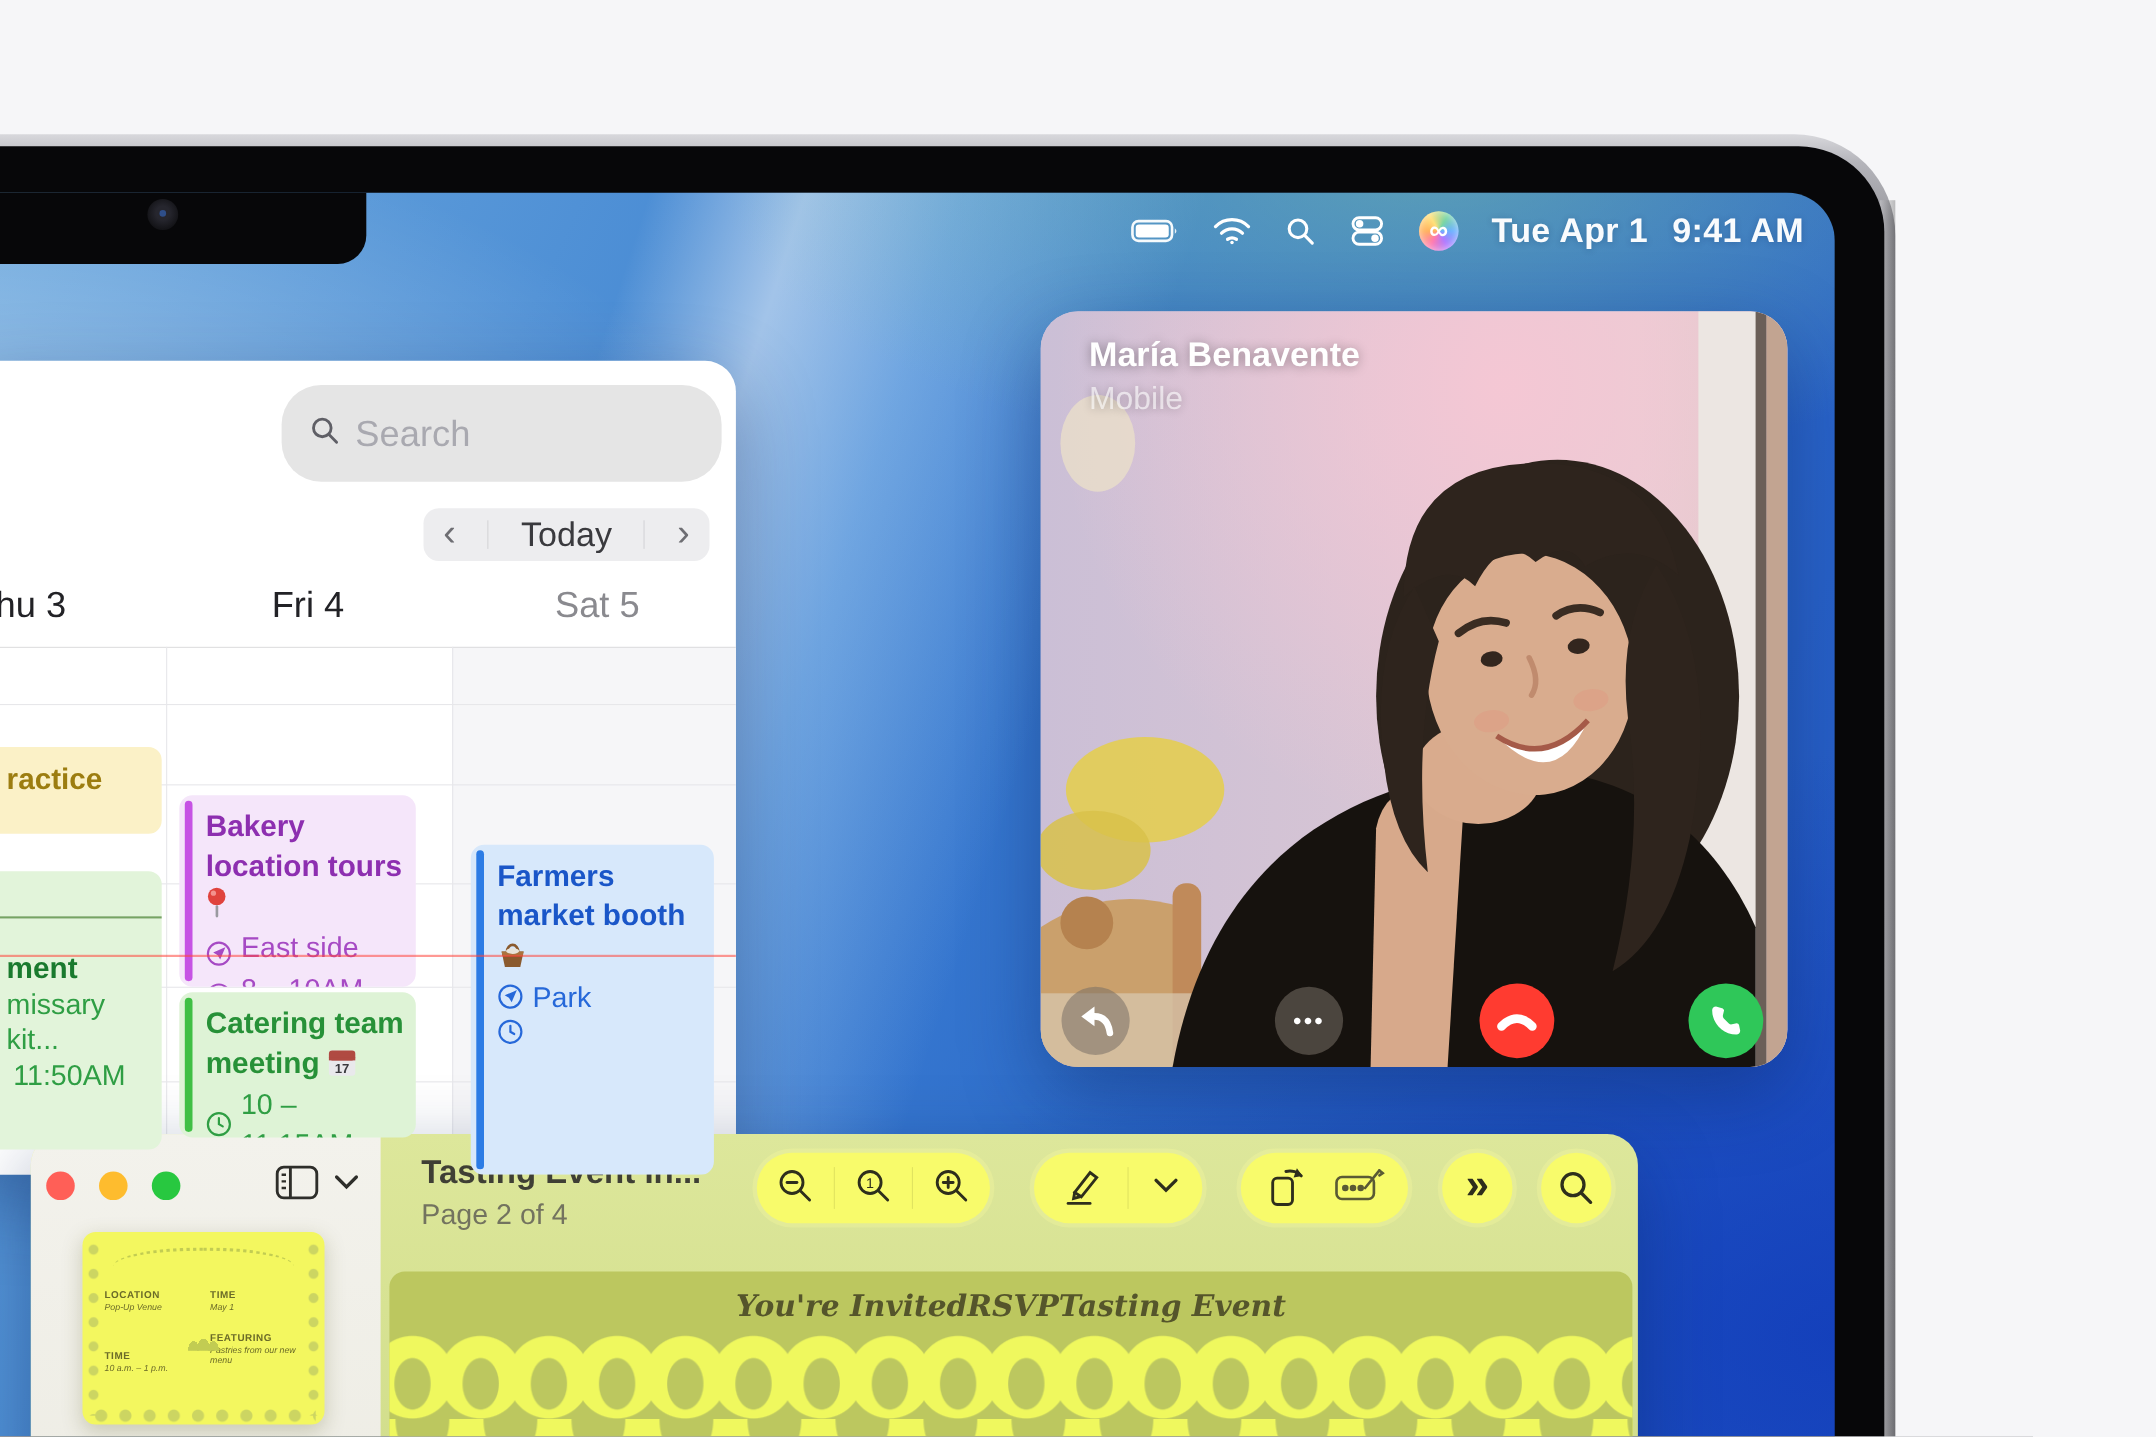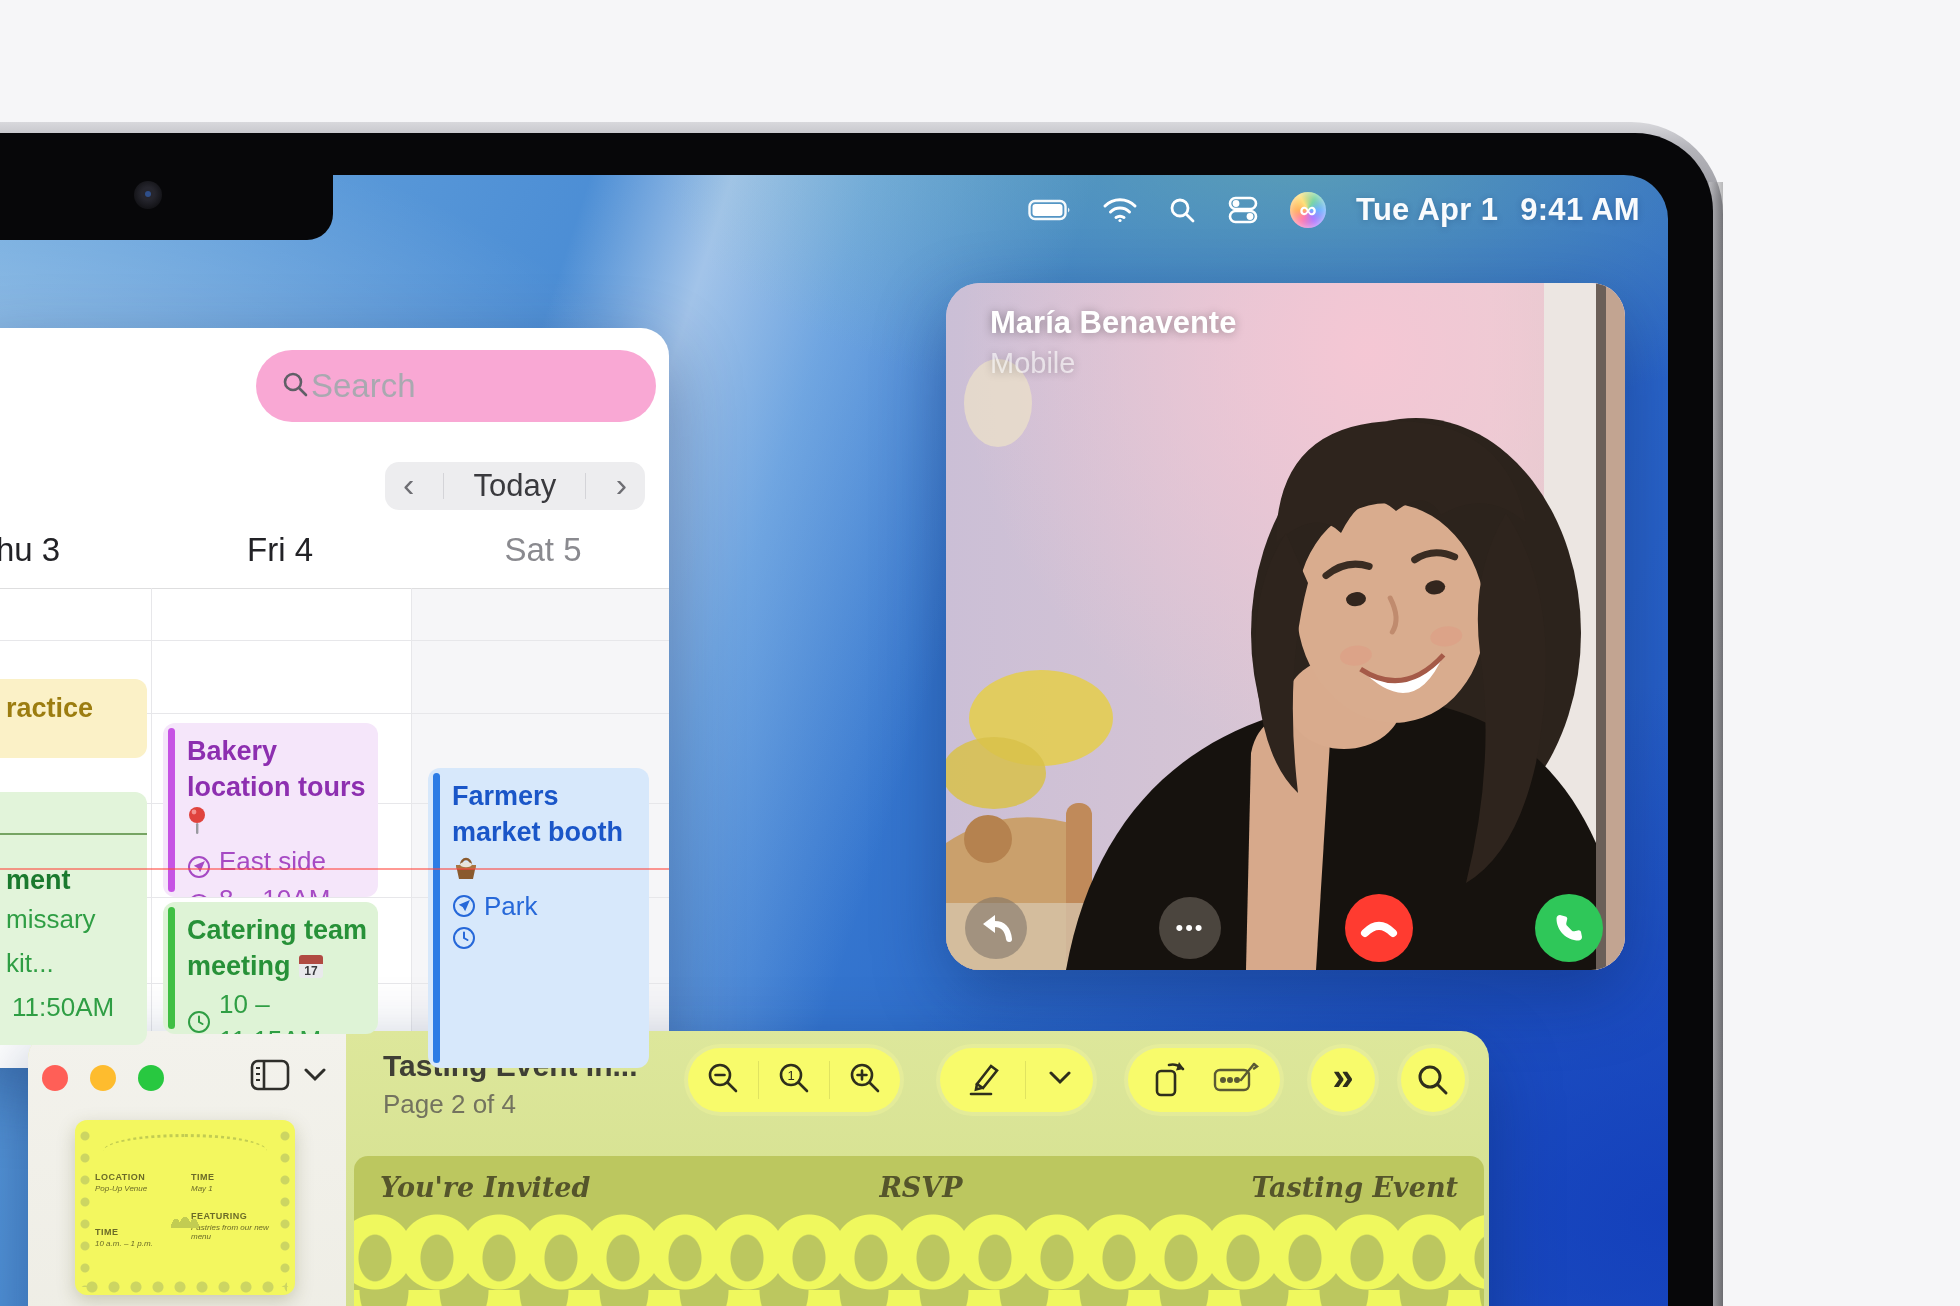--- a/index.html
+++ b/index.html
@@ -41,22 +41,22 @@
        background:conic-gradient(from 210deg,#ff7ab0,#ffb25e,#ffe07a,#79d6a5,#6cb1ff,#b07aff,#ff7ab0);
        display:flex;align-items:center;justify-content:center;
        color:#fff;font-size:24px;font-weight:700;box-shadow:inset 0 0 8px rgba(255,255,255,.6);}
 
   
   .win{position:absolute;box-shadow:0 24px 70px rgba(10,35,90,.38);}
 
   
   .cal{left:-40px;top:153px;width:709px;height:740px;background:#fff;border-radius:28px;
        overflow:hidden;}
-  .search-pill{position:absolute;left:296px;top:22px;width:400px;height:72px;border-radius:36px;
-       background:#f9a8d4;display:flex;align-items:center;padding:0 26px;}
+  .search-pill{position:absolute;left:296px;top:22px;width:400px;height:88px;border-radius:36px;
+       background:#e5e5e5;display:flex;align-items:center;padding:0 26px;gap:12px;}
   .search-pill input{border:none;outline:none;background:transparent;font-size:33px;
        color:#3c3c40;width:100%;font-family:inherit;}
   .search-pill input::placeholder{color:#a9a9b0;}
   .today-ctl{position:absolute;left:425px;top:134px;width:260px;height:48px;border-radius:14px;
        background:#ededef;display:flex;align-items:center;justify-content:space-between;
        padding:0 18px;font-size:31px;color:#3a3a3e;}
   .today-ctl .chev{color:#6e6e73;font-size:34px;line-height:1;transform:translateY(-2px);}
   .today-ctl .sep{width:1px;height:26px;background:#d4d4d8;}
   .day-row{position:absolute;top:203px;left:0;width:100%;height:44px;font-size:33px;
        color:#222226;}
@@ -83,21 +83,21 @@
   .ev-blue .t{color:#1a56c8;}      .ev-blue .row{color:#2668d9;}
 
   .ev-left{position:absolute;left:40px;width:147px;z-index:3;}
   .blk-yellow{top:351px;height:79px;background:#fbf1c7;border-radius:0 12px 12px 0;
        color:#9c7d10;font-weight:700;font-size:27px;padding:14px 6px 0 6px;}
   .blk-green1{top:464px;height:41px;background:#e2f4da;border-radius:0 12px 0 0;}
   .blk-gdiv{top:505px;height:2px;background:#76a463;width:147px;left:40px;position:absolute;z-index:4;}
   .blk-green2{top:507px;height:210px;background:#e2f4da;border-radius:0 0 12px 0;
        font-size:26px;color:#2f9e44;padding:28px 4px 0 6px;}
   .blk-green2 .gt{font-weight:700;font-size:27px;color:#1a7a2e;line-height:34px;}
-  .blk-green2 .gl{line-height:44px;}
+  .blk-green2 .gl{line-height:32px;}
 
   
   .ft{left:946px;top:108px;width:679px;height:687px;border-radius:34px;overflow:hidden;
       background:#cfc0d8;}
   .ft svg.photo{position:absolute;inset:0;}
   .ft-name{position:absolute;left:44px;top:22px;color:#fff;font-size:31px;font-weight:700;
       text-shadow:0 1px 10px rgba(0,0,0,.35);z-index:3;}
   .ft-sub{position:absolute;left:44px;top:64px;color:rgba(255,255,255,.62);font-size:29px;
       text-shadow:0 1px 8px rgba(0,0,0,.25);z-index:3;}
   .ft-btn{position:absolute;border-radius:50%;display:flex;align-items:center;
@@ -122,21 +122,21 @@
   .pill{position:absolute;top:17px;height:64px;border-radius:32px;background:#f8fb6b;
       display:flex;align-items:center;justify-content:space-evenly;color:#2e2e1c;
       box-shadow:0 0 0 4px rgba(255,255,160,.25);}
   .pill .pdiv{width:1px;height:38px;background:rgba(60,60,20,.12);}
   .pill-circle{width:64px;height:64px;justify-content:center;}
   .dbl-chev{font-size:38px;font-weight:700;line-height:1;transform:translateY(-3px);}
 
   .paper{position:absolute;left:326px;top:125px;width:1130px;height:325px;
       border-radius:14px 14px 0 0;background:#bcc75f;overflow:hidden;}
   .paper-head{position:absolute;top:16px;left:0;width:100%;padding:0 26px;display:flex;
-      justify-content:space-between;font-family:"DejaVu Serif","Liberation Serif",serif;
+      justify-content:center;font-family:"DejaVu Serif","Liberation Serif",serif;
       font-style:italic;font-weight:700;font-size:27px;color:#55552b;}
   .scallops{position:absolute;left:-10px;right:-10px;top:56px;height:80px;
       background-image:
         radial-gradient(ellipse 12px 17px at 31px 46px,#bcc75f 0 16px,rgba(0,0,0,0) 17px),
         radial-gradient(circle at 31px 40px,#eff85e 0 37px,rgba(0,0,0,0) 38px);
       background-size:62px 80px;background-repeat:repeat-x;}
   .floral{position:absolute;left:-10px;right:-10px;top:134px;bottom:0;background:#eff85e;
       background-image:
         radial-gradient(ellipse 26px 40px at 40px 0px,#bcc75f 0 24px,rgba(0,0,0,0) 25px),
         radial-gradient(circle 10px at 12px 34px,#bcc75f 0 9px,rgba(0,0,0,0) 10px);

